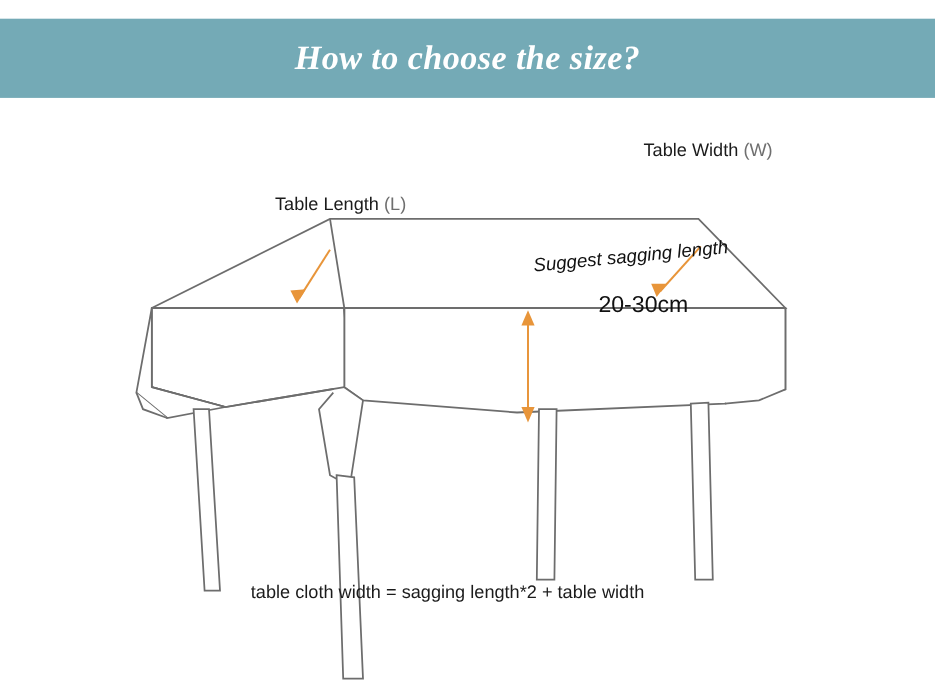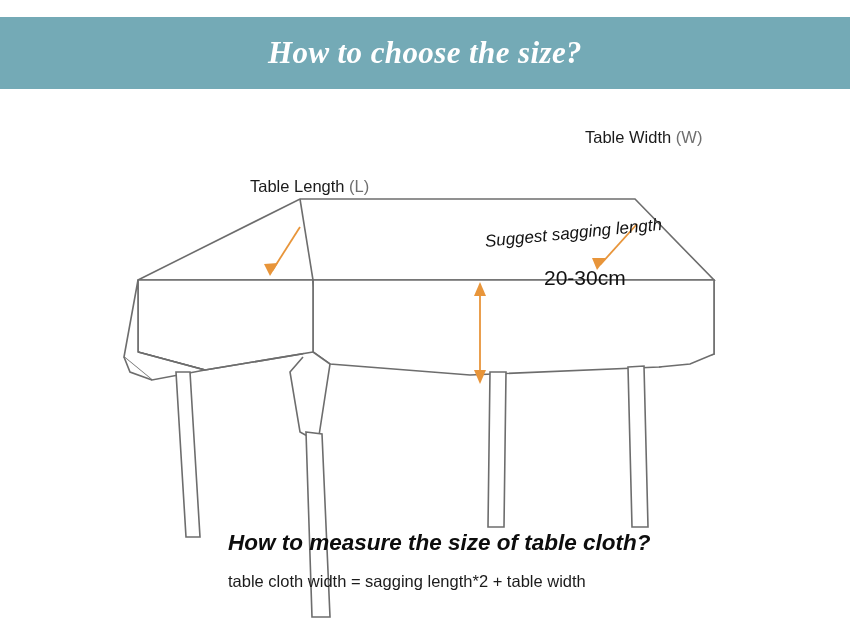--- a/index.html
+++ b/index.html
@@ -196,18 +196,17 @@
 
     <div class="callout-label" id="label-table-width">
       <span>Table Width</span>
       <span class="dim">(W)</span>
     </div>
 
     <div id="sag-text-1">Suggest sagging length</div>
     <div id="sag-text-2">20-30cm</div>
 
     <div id="measure-block">
-      <div id="measure-heading">How to measure the size of table cloth?</div>
       <div class="formula-line">table cloth width = sagging length*2 + table width</div>
     </div>
 
   </div>
 </div>
 
 </body></html>

